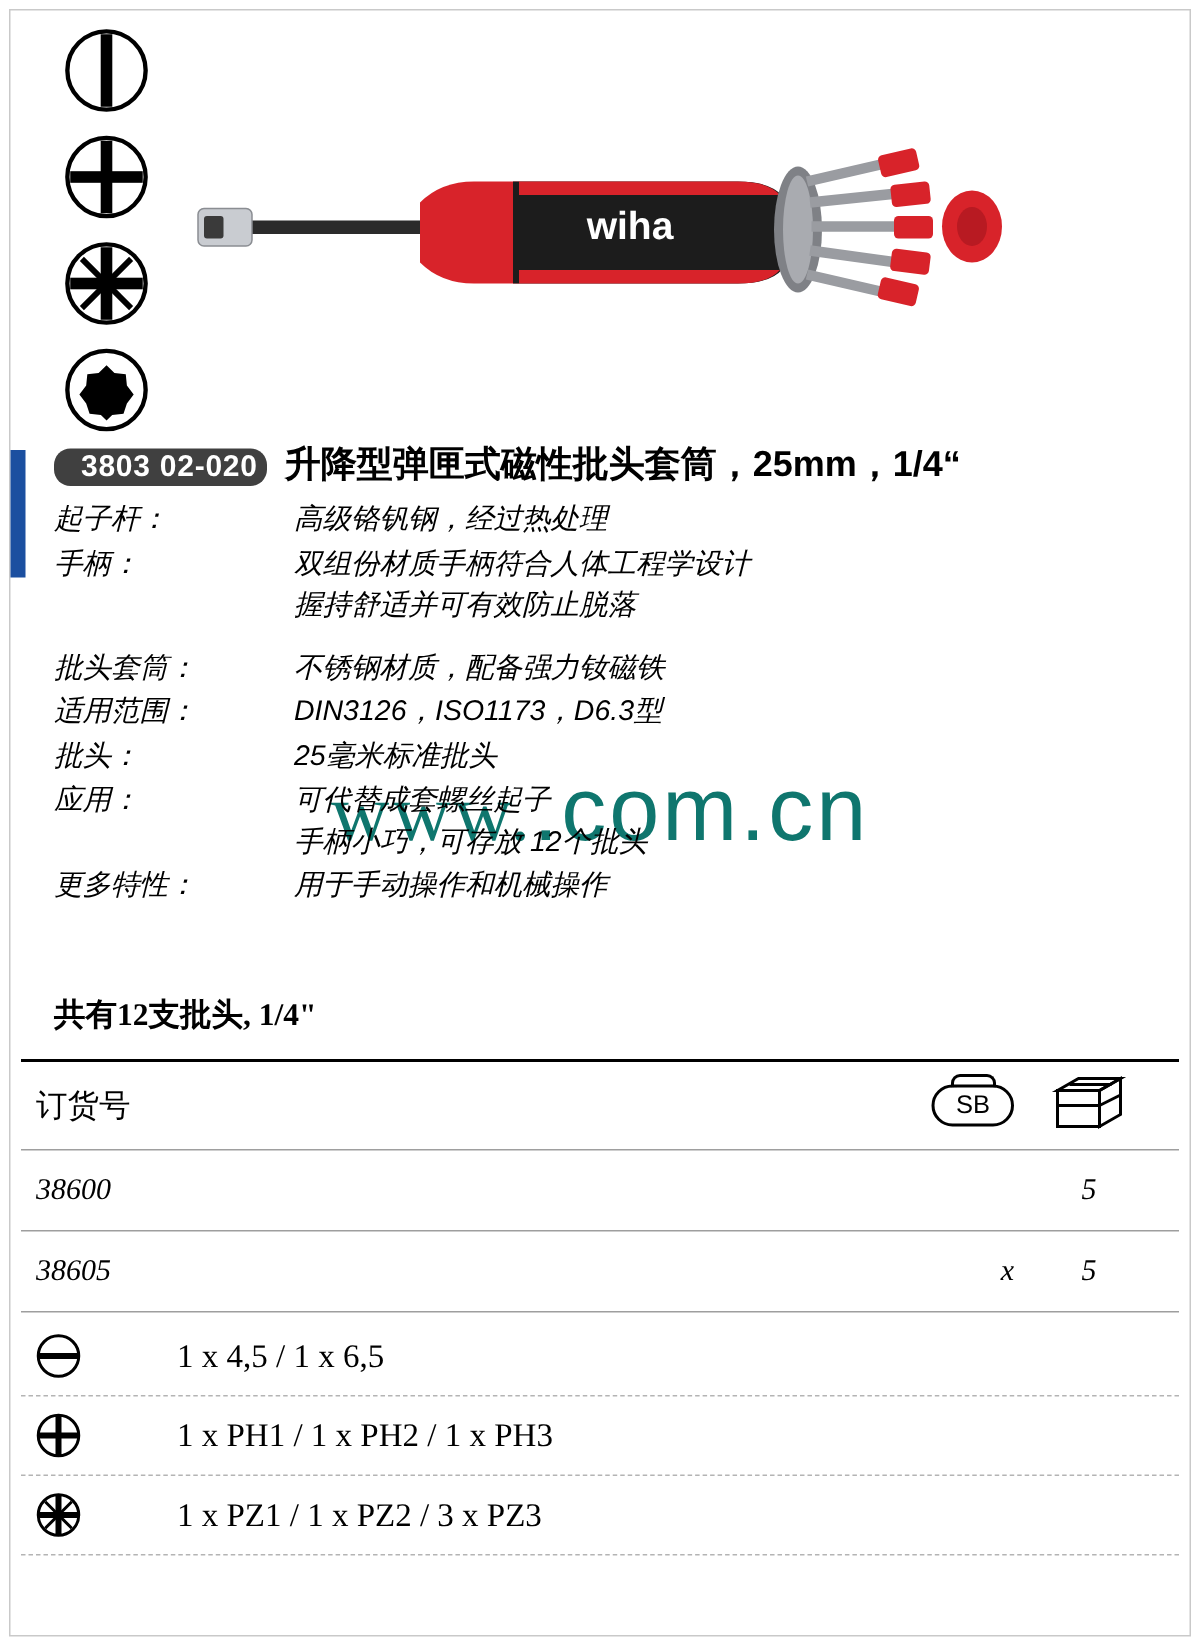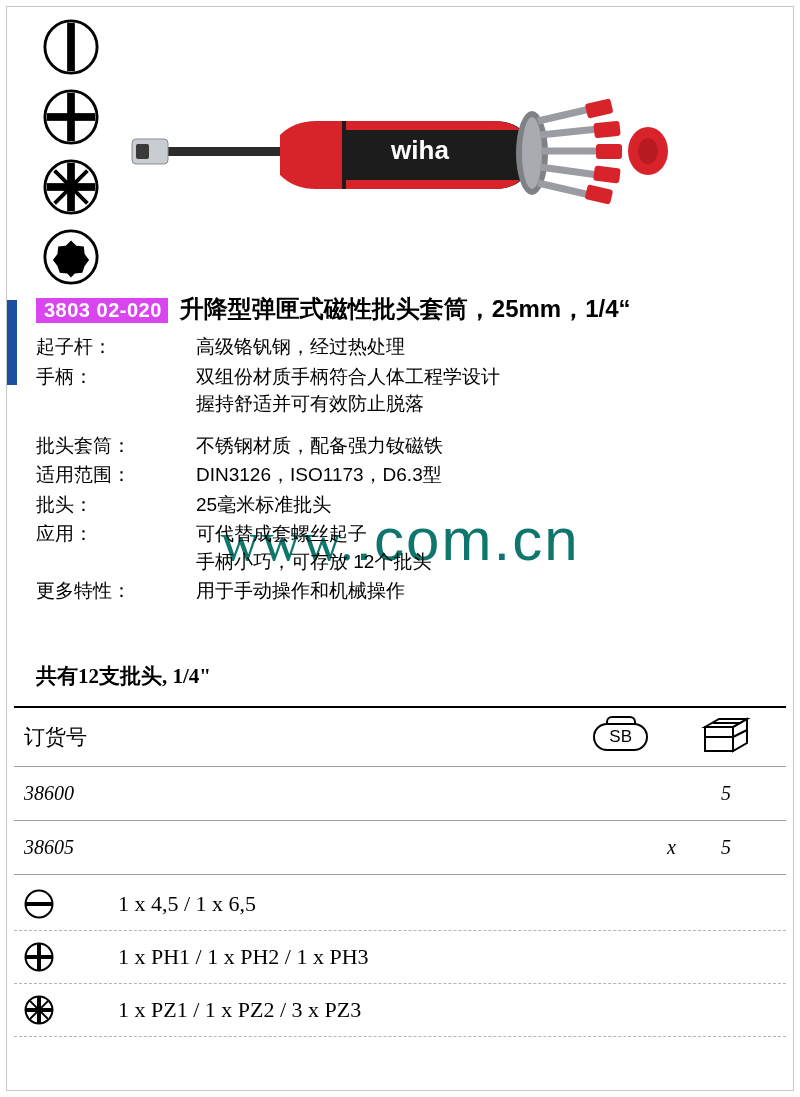--- a/index.html
+++ b/index.html
@@ -73,43 +73,45 @@
   }
 
   
   .title-row {
     position: absolute;
     left: 36px; top: 293px;
     display: flex;
     align-items: baseline;
   }
   .art-no {
-    background: #d946ef;
+    background: #404040;
     color: #ffffff;
     font-weight: bold;
     font-size: 20px;
-    padding: 2px 6px 3px 8px;
+    padding: 2px 6px 3px 18px;
     line-height: 1;
     letter-spacing: 0.5px;
+    border-radius: 11px;
   }
   .title-text {
     margin-left: 12px;
     font-size: 24px;
     font-weight: bold;
     white-space: nowrap;
   }
 
   
   .specs {
     position: absolute;
     left: 36px; top: 333px;
     width: 720px;
     font-size: 19px;
     line-height: 1.45;
     z-index: 1;
+    font-style: italic;
   }
   .spec-row {
     display: flex;
     align-items: flex-start;
     margin-bottom: 2px;
   }
   .spec-row.gap { margin-top: 14px; }
   .spec-label {
     width: 160px;
     flex: 0 0 160px;
@@ -150,21 +152,20 @@
   .rule-dashed {
     border-top: 1px dashed #b4b4b4;
     height: 0;
   }
   .ot-head {
     display: flex;
     align-items: center;
     height: 58px;
     padding: 0 10px;
     box-sizing: border-box;
-    gap: 28px;
   }
   .ot-head .col-order {
     flex: 1;
     font-size: 21px;
     font-family: "Liberation Sans", sans-serif;
   }
   .col-sb {
     width: 120px;
     text-align: right;
   }

